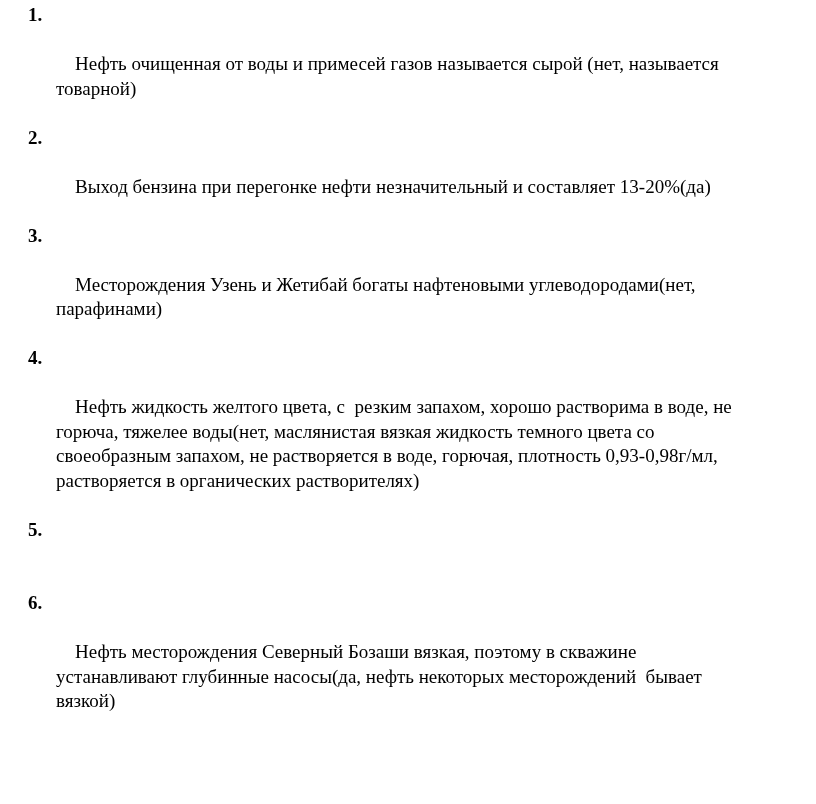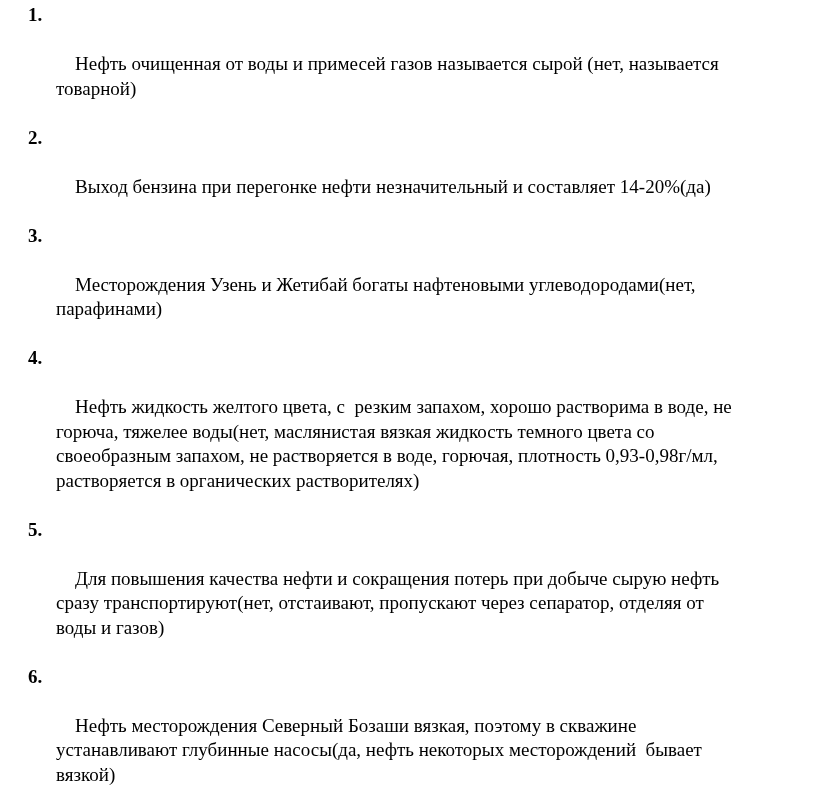--- a/index.html
+++ b/index.html
@@ -40,42 +40,39 @@
 <div class="page">
 
   <div class="quiz-item">
     <span class="num">1.</span>
     <span class="txt">Нефть очищенная от воды и примесей газов называется сырой (нет, называется
 товарной)</span>
   </div>
 
   <div class="quiz-item">
     <span class="num">2.</span>
-    <span class="txt">Выход бензина при перегонке нефти незначительный и составляет 14-20%(да)</span>
+    <span class="txt">Выход бензина при перегонке нефти незначительный и составляет 13-20%(да)</span>
   </div>
 
   <div class="quiz-item">
     <span class="num">3.</span>
     <span class="txt">Месторождения Узень и Жетибай богаты нафтеновыми углеводородами(нет,
 парафинами)</span>
   </div>
 
   <div class="quiz-item">
     <span class="num">4.</span>
     <span class="txt">Нефть жидкость желтого цвета, с  резким запахом, хорошо растворима в воде, не
 горюча, тяжелее воды(нет, маслянистая вязкая жидкость темного цвета со
 своеобразным запахом, не растворяется в воде, горючая, плотность 0,93-0,98г/мл,
 растворяется в органических растворителях)</span>
   </div>
 
   <div class="quiz-item">
     <span class="num">5.</span>
-    <span class="txt">Для повышения качества нефти и сокращения потерь при добыче сырую нефть
-сразу транспортируют(нет, отстаивают, пропускают через сепаратор, отделяя от
-воды и газов)</span>
   </div>
 
   <div class="quiz-item">
     <span class="num">6.</span>
     <span class="txt">Нефть месторождения Северный Бозаши вязкая, поэтому в скважине
 устанавливают глубинные насосы(да, нефть некоторых месторождений  бывает
 вязкой)</span>
   </div>
 
 </div>

